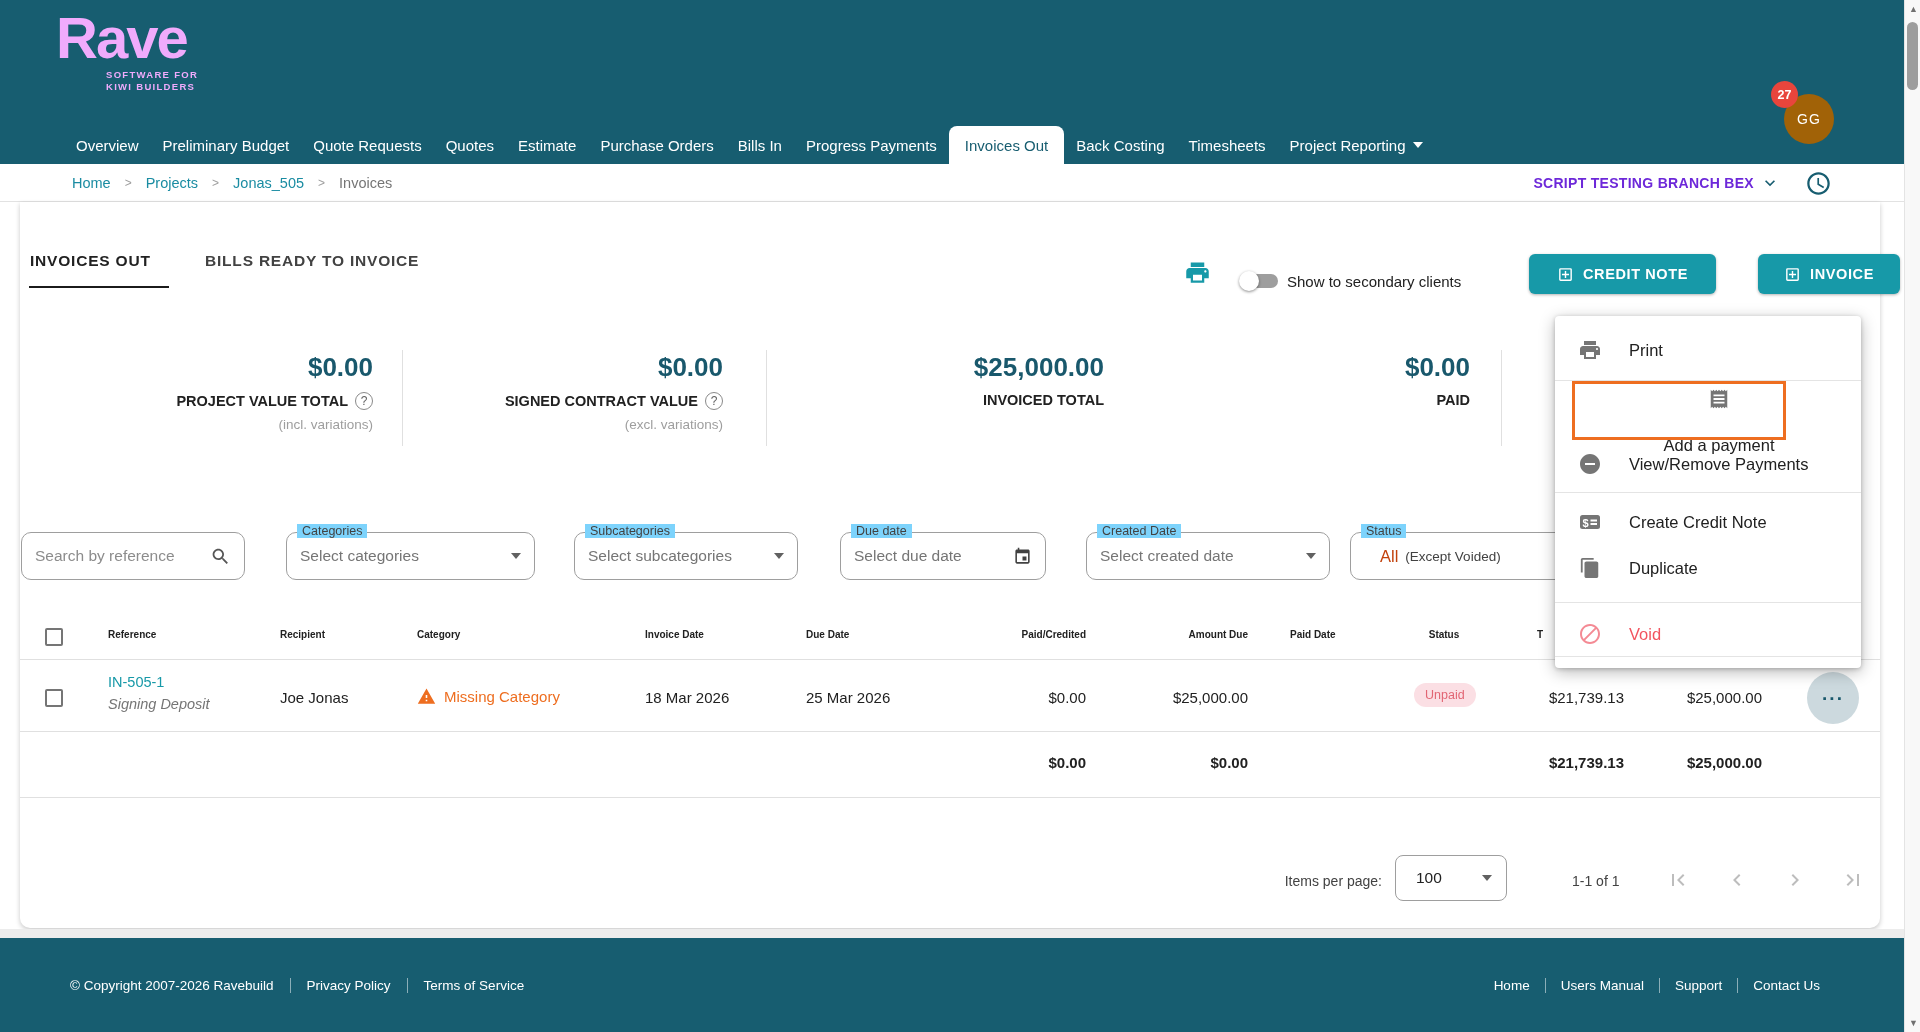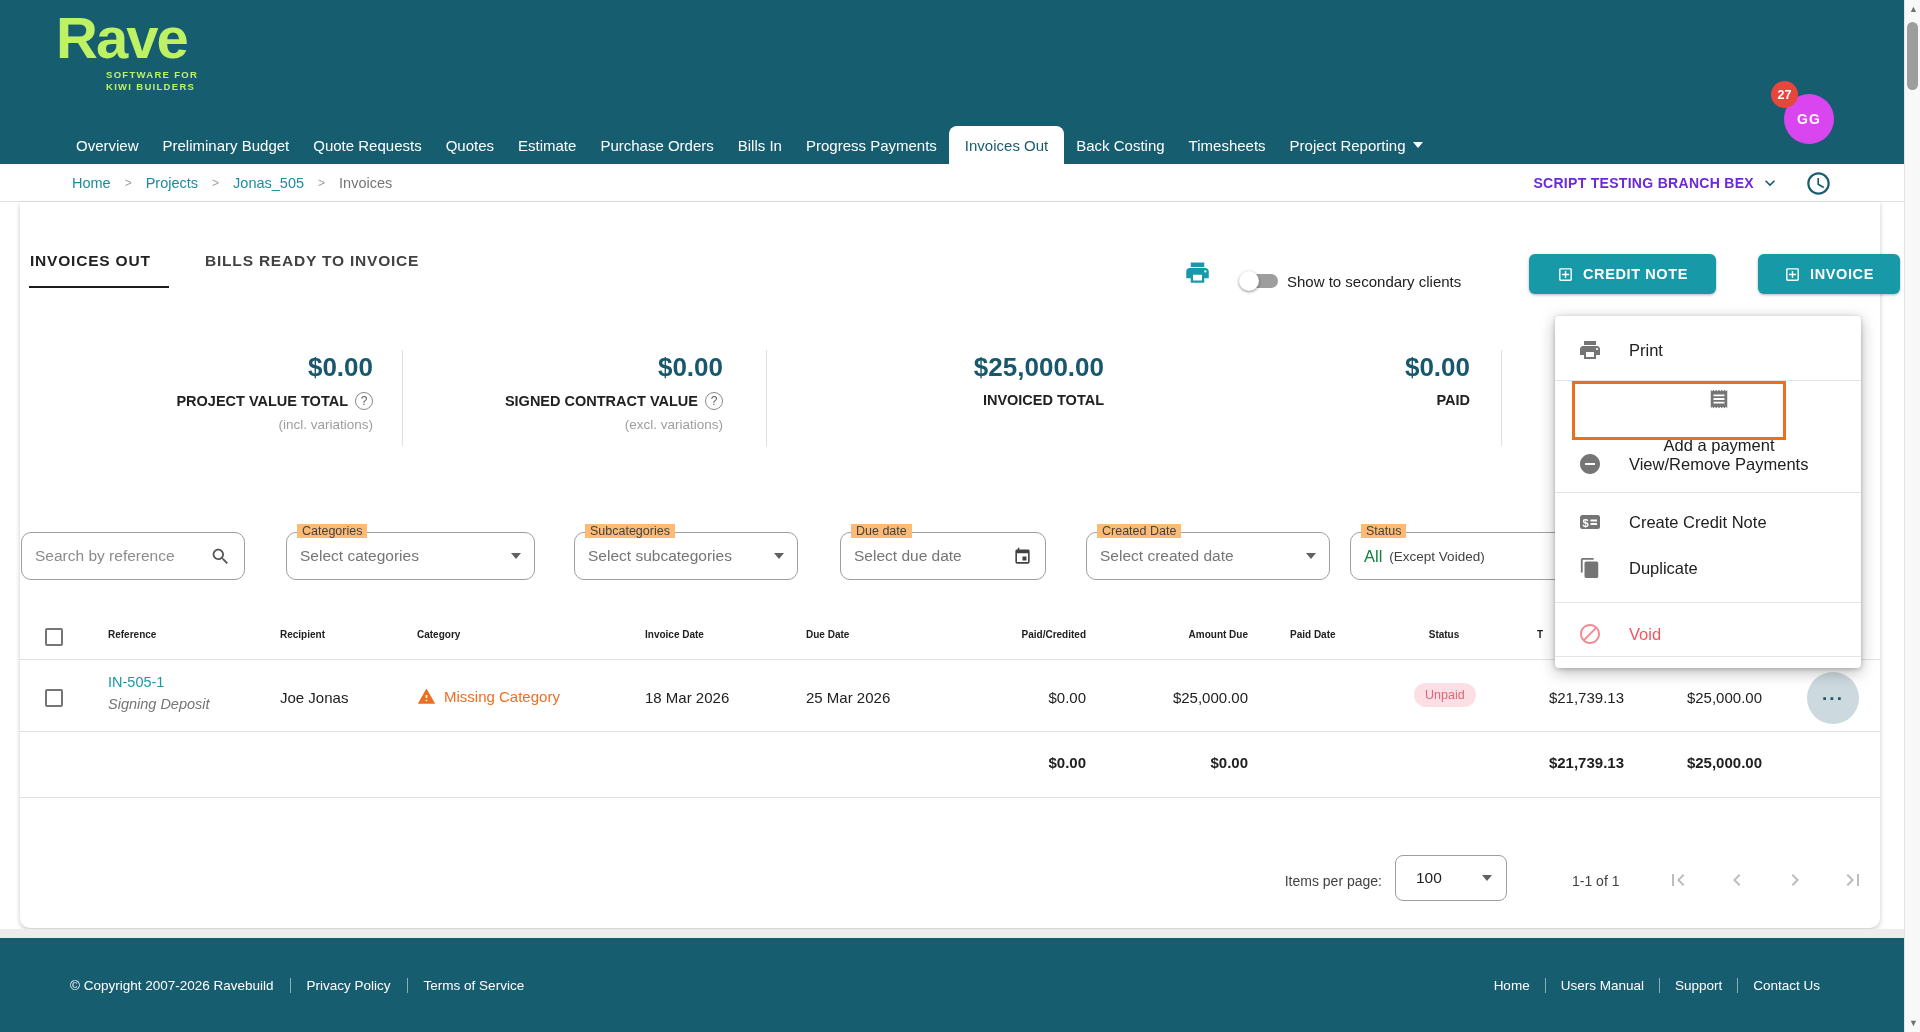--- a/index.html
+++ b/index.html
@@ -2,27 +2,27 @@
 <html><head>
 <meta charset="utf-8">
 <title>Rave - Invoices Out</title>
 <style>
   * { box-sizing: border-box; margin: 0; padding: 0; }
   body { font-family: "Liberation Sans", sans-serif; background:#ffffff; }
   .screen { position:relative; width:1920px; height:1032px; background:#ffffff; overflow:hidden; }
 
   
   .app-header { position:absolute; left:0; top:0; width:1920px; height:164px; background:#175d70; }
-  .logo { position:absolute; left:56px; top:8px; color:#bef264; }
+  .logo { position:absolute; left:56px; top:8px; color:#f0abfc; }
   .logo-title { font-size:58px; font-weight:bold; letter-spacing:-2px; line-height:1.05; }
   .logo-sub { font-size:9.5px; font-weight:bold; letter-spacing:1.3px; margin-left:50px; line-height:1.3; }
   .main-nav { position:absolute; top:36px; right:104px; display:flex; gap:27px; }
   .main-nav .nav-item { position:relative; color:#fff; font-size:15px; font-weight:bold; letter-spacing:.4px; cursor:pointer; }
   .main-nav .nav-item.active::after { content:""; position:absolute; left:0; right:0; bottom:-11px; height:3px; background:#fff; }
-  .avatar { position:absolute; left:1784px; top:94px; width:50px; height:50px; border-radius:50%; background:#d946ef; color:#fff; font-weight:bold; font-size:14px; letter-spacing:1px; display:flex; align-items:center; justify-content:center; }
+  .avatar { position:absolute; left:1784px; top:94px; width:50px; height:50px; border-radius:50%; background:#a16207; color:#fff; font-weight:normal; font-size:14px; letter-spacing:1px; display:flex; align-items:center; justify-content:center; }
   .avatar-badge { position:absolute; left:1771px; top:81px; width:27px; height:27px; border-radius:50%; background:#e8453c; color:#fff; font-size:12.5px; font-weight:bold; display:flex; align-items:center; justify-content:center; z-index:3; }
   .subnav { position:absolute; left:64px; bottom:0; height:38px; display:flex; align-items:flex-end; }
   .subnav-item { color:#fff; font-size:15px; padding:0 12px; height:38px; display:flex; align-items:center; gap:7px; cursor:pointer; white-space:nowrap; }
   .subnav-item.active { background:#fff; color:#175d70; border-radius:8px 8px 0 0; padding:0 16px; }
   .caret-white { width:0; height:0; border-left:5px solid transparent; border-right:5px solid transparent; border-top:6px solid #fff; }
 
   
   .crumb-bar { position:absolute; left:0; top:164px; width:1920px; height:38px; background:#fff; border-bottom:1px solid #e2e2e2; }
   .crumbs { position:absolute; left:72px; top:0; height:38px; display:flex; align-items:center; gap:14px; font-size:14.5px; }
   .crumb-link { color:#1a8ca2; cursor:pointer; }
@@ -45,21 +45,21 @@
   .btn { position:absolute; height:40px; background:#1799a8; border-radius:6px; color:#fff; font-weight:bold; font-size:14.5px; letter-spacing:.6px; display:flex; align-items:center; justify-content:center; gap:9px; cursor:pointer; box-shadow:0 1px 3px rgba(0,0,0,.3); }
 
   .stat { position:absolute; top:150px; text-align:right; }
   .stat-value { font-size:26px; font-weight:bold; color:#19586c; }
   .stat-label { margin-top:9px; font-size:14.5px; font-weight:bold; color:#212121; display:flex; justify-content:flex-end; align-items:center; gap:7px; }
   .stat-sub { margin-top:7px; font-size:13.5px; color:#9e9e9e; }
   .stat-div { position:absolute; top:148px; width:1px; height:96px; background:#e0e0e0; }
   .help { width:18px; height:18px; border:1.5px solid #8a8a8a; border-radius:50%; font-size:12px; color:#616161; display:inline-flex; align-items:center; justify-content:center; font-weight:normal; }
 
   .fbox { position:absolute; top:330px; height:48px; border:1px solid #9e9e9e; border-radius:10px; background:#fff; display:flex; align-items:center; padding:0 13px; }
-  .flabel { position:absolute; top:-9px; left:10px; background:#fdba74; padding:0 5px; font-size:12.5px; color:#424242; white-space:nowrap; }
+  .flabel { position:absolute; top:-9px; left:10px; background:#7dd3fc; padding:0 5px; font-size:12.5px; color:#424242; white-space:nowrap; }
   .fvalue { font-size:15.5px; color:#757575; flex:1; white-space:nowrap; overflow:hidden; }
   .search-input { border:none; outline:none; flex:1; font-size:15.5px; color:#424242; font-family:"Liberation Sans", sans-serif; min-width:0; }
   .search-input::placeholder { color:#8c8c8c; }
   .caret-gray { width:0; height:0; border-left:5px solid transparent; border-right:5px solid transparent; border-top:6px solid #616161; margin-left:8px; }
 
   .th { position:absolute; font-size:10px; font-weight:bold; color:#212121; }
   .td { position:absolute; font-size:15px; color:#212121; }
   .right { text-align:right; }
   .hr { position:absolute; left:0; width:1860px; height:1px; background:#e0e0e0; }
   .checkbox { position:absolute; width:18px; height:18px; border:2px solid #757575; border-radius:2px; background:#fff; cursor:pointer; }
@@ -232,21 +232,21 @@
           <path d="M17 12h-5v5h5v-5zM16 1v2H8V1H6v2H5c-1.11 0-1.99.9-1.99 2L3 19c0 1.1.89 2 2 2h14c1.1 0 2-.9 2-2V5c0-1.1-.9-2-2-2h-1V3h-2zm3 18H5V8h14v11z" fill="#424242"></path>
         </svg>
     </div>
     <div class="fbox" style="left:1066px; width:244px;">
       <span class="flabel">Created Date</span>
       <span class="fvalue">Select created date</span>
       <span class="caret-gray"></span>
     </div>
     <div class="fbox" style="left:1330px; width:250px;">
       <span class="flabel">Status</span>
-      <span style="font-size:16.5px; color:#15803d;">All</span>
+      <span style="font-size:16.5px; color:#c2410c;margin-left:16px;">All</span>
       <span style="font-size:13.5px; color:#424242; margin-left:7px;">(Except Voided)</span>
     </div>
 
     <div class="checkbox" style="left:25px; top:426px;"></div>
     <div class="th" style="left:88px; top:427px;">Reference</div>
     <div class="th" style="left:260px; top:427px;">Recipient</div>
     <div class="th" style="left:397px; top:427px;">Category</div>
     <div class="th" style="left:625px; top:427px;">Invoice Date</div>
     <div class="th" style="left:786px; top:427px;">Due Date</div>
     <div class="th right" style="left:946px; top:427px; width:120px;">Paid/Credited</div>

